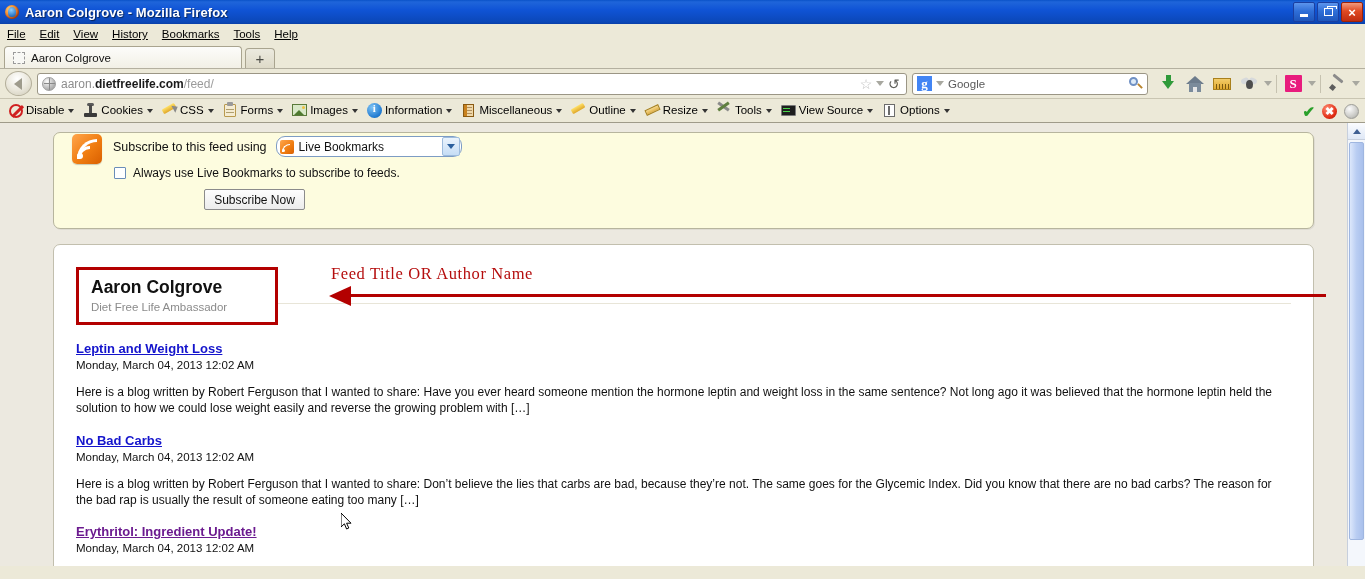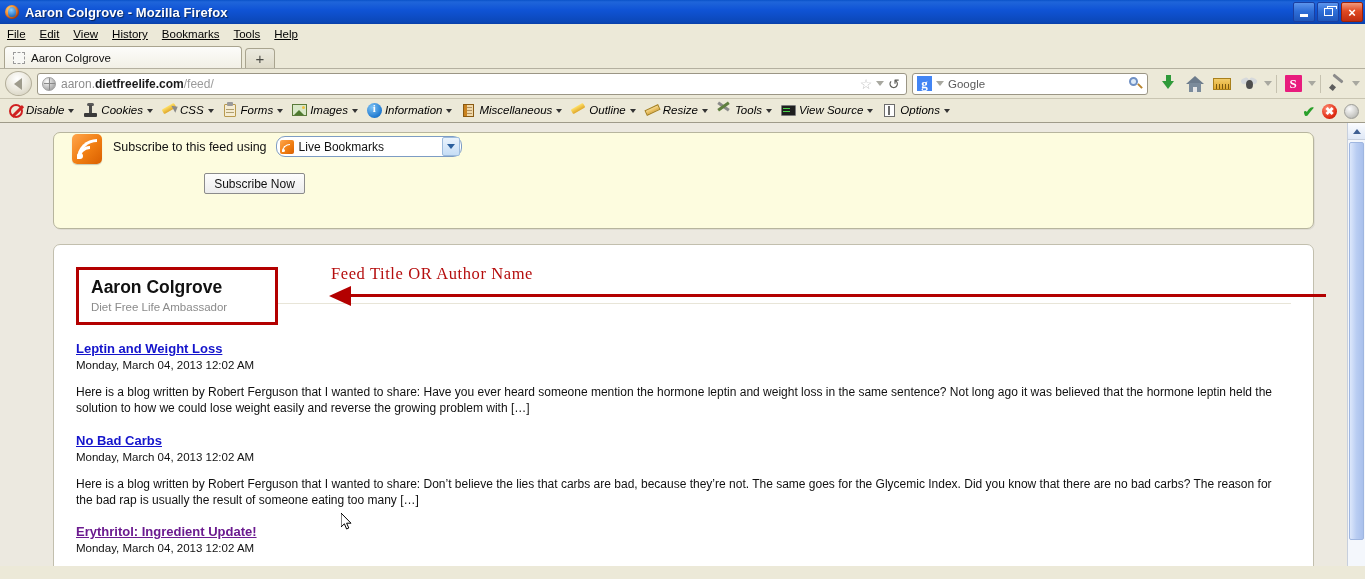--- a/index.html
+++ b/index.html
@@ -181,21 +181,21 @@
 
   
   .devbar {
     height:24px; background:#ece9d8;
     display:flex; align-items:center; padding-left:5px;
     border-bottom:1px solid #9f9b8a;
     font-size:11.5px; color:#000; gap:1px;
     position:relative;
   }
   .dev-item { display:flex; align-items:center; gap:3px; padding:2px 4px; cursor:pointer; white-space:nowrap; }
-  .dev-item .lbl{ line-height:1;font-style:italic; }
+  .dev-item .lbl{ line-height:1; }
   .dev-item .ar { width:0;height:0;border-left:3px solid transparent;border-right:3px solid transparent;border-top:4px solid #333; margin-left:1px;}
   .di { width:15px;height:15px; flex:none; position:relative; }
   .di-disable { border:2.5px solid #d02020; border-radius:50%; width:14px;height:14px;}
   .di-disable:after{content:"";position:absolute;left:-1px;top:4px;width:15px;height:2.5px;background:#d02020;transform:rotate(-45deg);}
   .di-cookie{ }
   .di-cookie .st{position:absolute;left:6px;top:2px;width:3px;height:9px;background:#4a4a4a;}
   .di-cookie .bs{position:absolute;left:1px;top:10px;width:13px;height:4px;background:#3a3a3a;border-radius:1px;}
   .di-cookie .tp{position:absolute;left:4px;top:0px;width:7px;height:3px;background:#5a5a5a;border-radius:2px;}
   .di-css .pen{position:absolute;left:0;top:3px;width:14px;height:5px;background:linear-gradient(180deg,#ffe066 0%,#e0a82a 100%);transform:rotate(-30deg);border-radius:1px;}
   .di-css .nib{position:absolute;left:11px;top:1px;width:0;height:0;border-top:4px solid transparent;border-bottom:4px solid transparent;border-left:5px solid #8a8a8a;transform:rotate(-30deg);}
@@ -579,20 +579,24 @@
             <div class="sub-label">Subscribe to this feed using</div>
             <div class="sub-select">
               <div class="mini-rss">
                   <div class="a"></div>
                   <div class="d"></div>
                 </div>
               <div class="sv">Live Bookmarks</div>
               <div class="dd"></div>
             </div>
           </div>
+          <div class="chk-row">
+            <div class="chkbox"></div>
+            <div class="chk-lbl">Always use Live Bookmarks to subscribe to feeds.</div>
+          </div>
         </div>
       </div>
       <div class="sub-btn-row">
         <div class="sub-btn">Subscribe Now</div>
       </div>
     </div>
 
     <div class="feed-panel">
       <div class="feed-head-wrap">
         <div class="hrule"></div>

